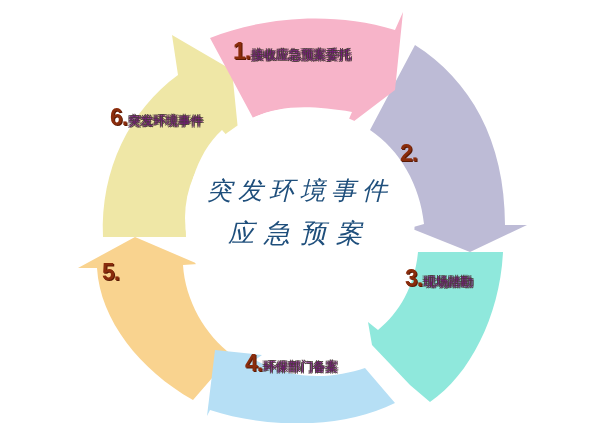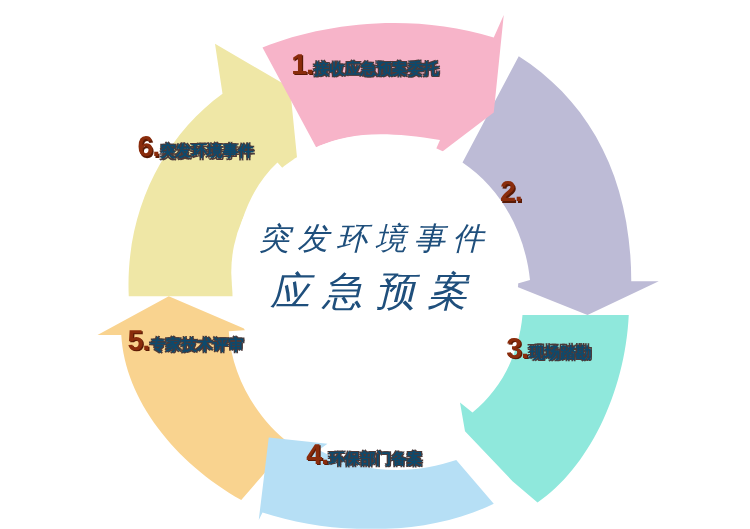--- a/index.html
+++ b/index.html
@@ -3,28 +3,28 @@
 <meta charset="utf-8">
 <style>
   html, body { margin: 0; padding: 0; background: #ffffff; }
   body { width: 600px; height: 423px; overflow: hidden; position: relative;
          font-family: "DejaVu Sans", sans-serif; }
   #stage { position: absolute; left: 0; top: 0; width: 600px; height: 423px; }
   svg { position: absolute; left: 0; top: 0; }
   .step-label { position: absolute; display: flex; align-items: baseline; white-space: nowrap; }
   .step-num { font-family: "Liberation Sans", sans-serif; font-weight: 900; font-size: 23px;
               color: #8a2c0c; text-shadow: 1px 1px 0 #5a1a05; letter-spacing: -1px; }
-  .step-text { font-family: "DejaVu Sans", sans-serif; font-weight: bold; font-size: 12.5px;
-               color: #0c4a6e; margin-left: 1px;
+  .step-text { font-family: "DejaVu Sans", sans-serif; font-weight: normal; font-size: 12.5px;
+               color: #701a75; margin-left: 1px;
                text-shadow: -1px -1px 0 #4a3a3a, 1px -1px 0 #4a3a3a, -1px 1px 0 #4a3a3a, 1px 1px 0 #4a3a3a; }
   .center-title { position: absolute; left: 195px; top: 170px; width: 210px; text-align: center;
                   font-family: "DejaVu Serif", serif; font-weight: normal; font-style: italic;
                   color: #1f4f7c; line-height: 42px; }
   .center-title .line1 { font-size: 25px; letter-spacing: 6px; display: block; }
-  .center-title .line2 { font-size: 32px; letter-spacing: 10px; display: block; }
+  .center-title .line2 { font-size: 26px; letter-spacing: 10px; display: block; }
 </style>
 </head>
 <body>
 
 <div id="stage">
   <svg width="600" height="423" viewBox="0 0 600 423">
 
     <path fill="#efe7a6" d="M103,237 C100,170 130,110 178,75 L172,35 L232,70 L240,150 L222,130
              C195,155 185,195 186,237 Z"></path>
 
@@ -65,20 +65,19 @@
     <span class="step-text">现场踏勘</span>
   </div>
 
   <div class="step-label" style="left:245px; top:350px;">
     <span class="step-num">4.</span>
     <span class="step-text">环保部门备案</span>
   </div>
 
   <div class="step-label" style="left:102px; top:259px;">
     <span class="step-num">5.</span>
-    <span class="step-text">专家技术评审</span>
   </div>
 
   <div class="step-label" style="left:110px; top:104px;">
     <span class="step-num">6.</span>
     <span class="step-text">突发环境事件</span>
   </div>
 </div>
 
 </body></html>

